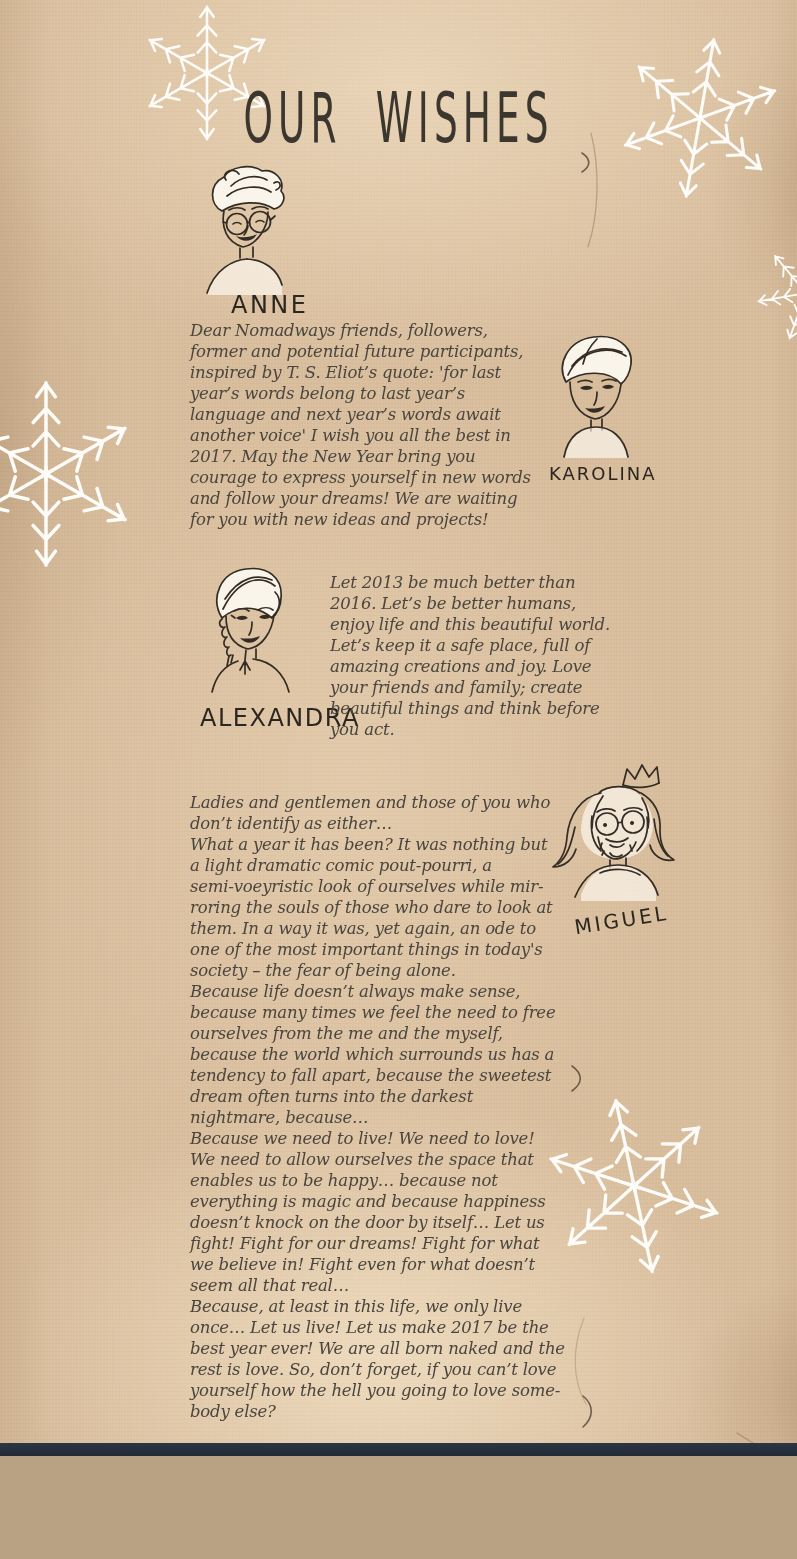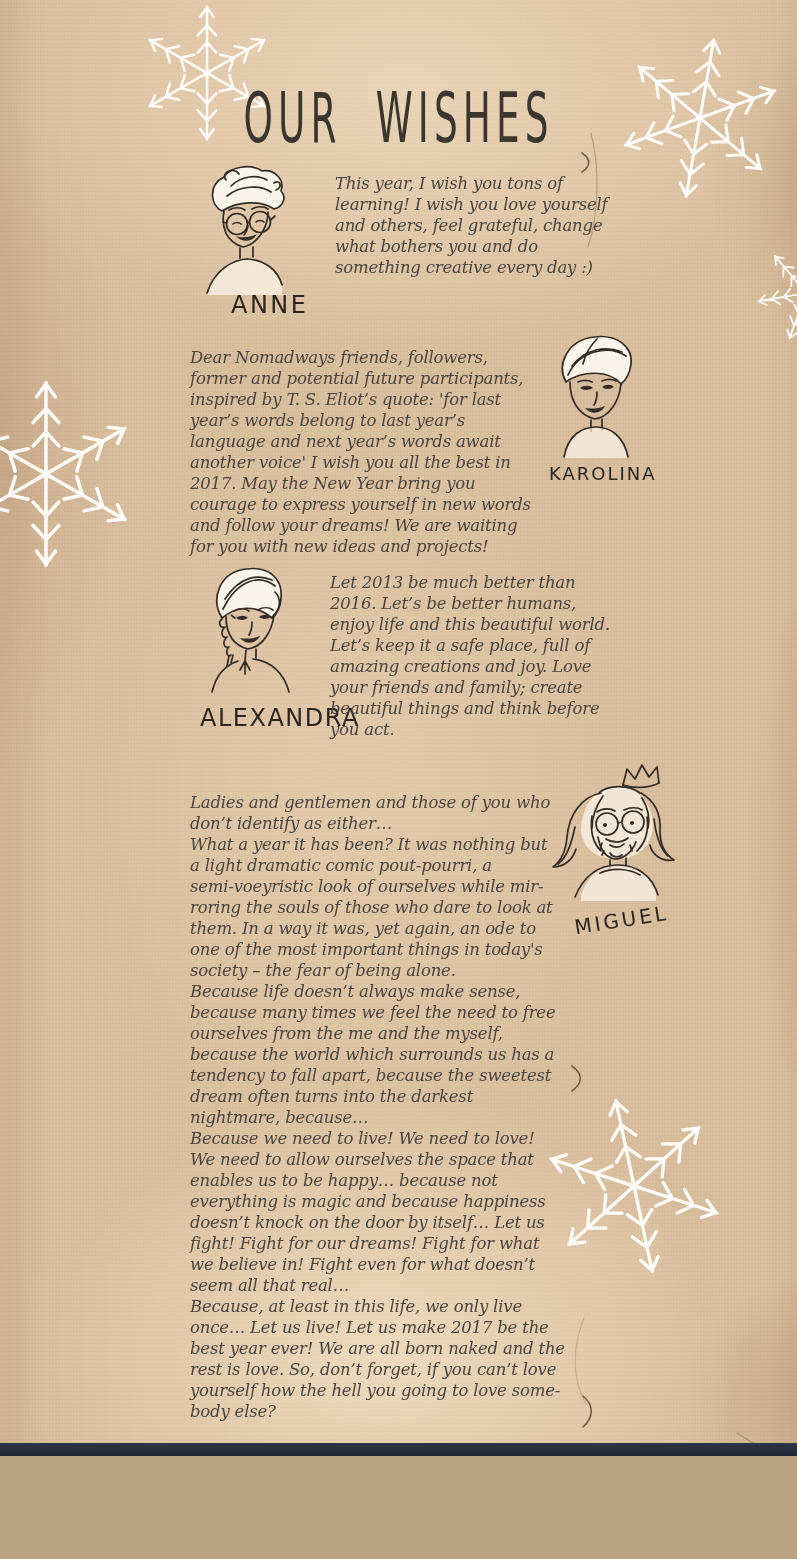--- a/index.html
+++ b/index.html
@@ -126,27 +126,22 @@
     <path d="M43,61 C45,59 49,59 51,61"></path>
     <path d="M66,59 C68,57 72,57 74,59"></path>
     <path d="M58,63 C57,67 56,70 54,72"></path>
     <path class="solid" d="M46,73 C52,80 63,79 67,71 C60,75 51,75 46,73 Z"></path>
     <path d="M50,85 L50,95 M63,84 L63,94"></path>
     <path class="wpatch" d="M18,130 C26,106 44,97 57,96 C75,97 87,107 92,124 L92,132 L18,132 Z"></path>
     <path d="M17,130 C25,106 43,97 57,96"></path>
     <path d="M57,96 C75,97 88,107 92,122"></path>
   </svg>
   <div class="person-name" style="left:231px;top:291px;font-size:24px">ANNE</div>
-  <div class="wish" style="left:335px;top:173px;width:290px">This year, I wish you tons of
-learning! I wish you love yourself
-and others, feel grateful, change
-what bothers you and do
-something creative every day :)</div>
-
-  <div class="wish" style="left:190px;top:347px;width:370px">Dear Nomadways friends, followers,
+
+  <div class="wish" style="left:190px;top:320px;width:370px">Dear Nomadways friends, followers,
 former and potential future participants,
 inspired by T. S. Eliot’s quote:  'for last
 year’s words belong to last year’s
 language and next year’s words await
 another voice' I wish you all the best in
 2017. May the New Year bring you
 courage to express yourself in new words
 and follow your dreams! We are waiting
 for you with new ideas and projects!</div>
   <svg class="portrait" style="left:538px;top:330px" width="122" height="132" viewBox="0 0 122 132">

